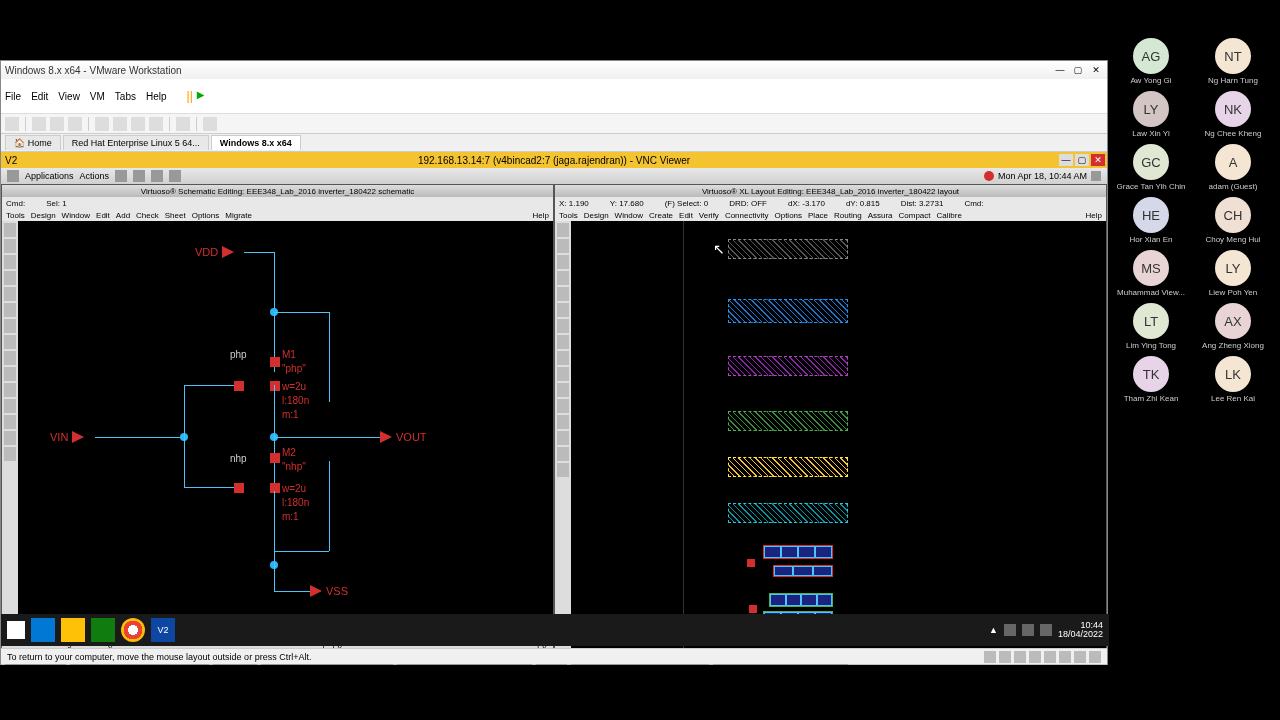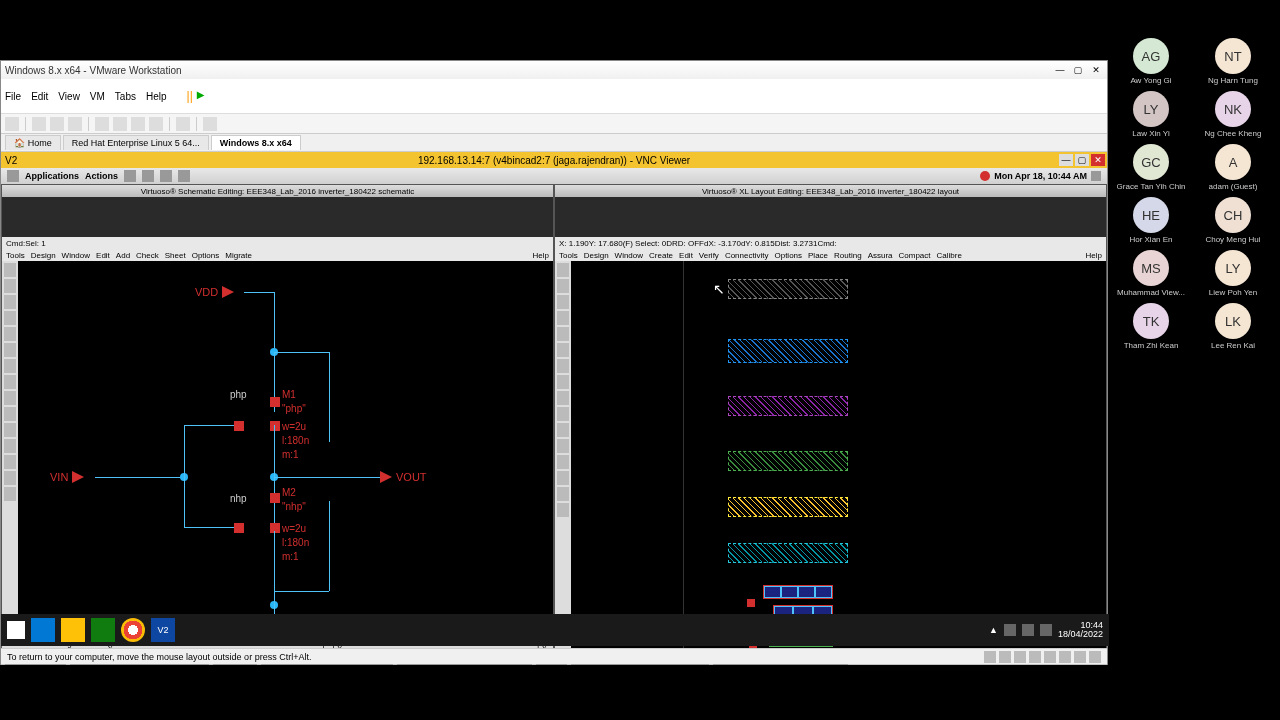--- a/index.html
+++ b/index.html
@@ -20,31 +20,31 @@
 .vmware-tabs .tab { padding: 2px 8px; background: #e8e8e8; border: 1px solid #ccc; border-bottom: none; cursor: pointer; }
 .vmware-tabs .tab.active { background: #fff; font-weight: bold; }
 
 
 .vnc-inner { position: relative; height: calc(100% - 90px); }
 .vnc-titlebar { background: #f4c430; height: 16px; display: flex; align-items: center; justify-content: center; font-size: 10px; position: relative; }
 .vnc-titlebar .right-controls { position: absolute; right: 2px; display: flex; gap: 2px; }
 .vnc-titlebar .right-controls span { width: 14px; height: 12px; background: #ddd; display: flex; align-items: center; justify-content: center; font-size: 9px; cursor: pointer; }
 .vnc-titlebar .right-controls .close { background: #d32f2f; color: #fff; }
 
-.linux-taskbar { background: linear-gradient(#e8e8e8, #d0d0d0); height: 14px; display: flex; align-items: center; justify-content: space-between; padding: 8px 6px; font-size: 9px; font-weight: bold; }
+.linux-taskbar { background: linear-gradient(#e8e8e8, #d0d0d0); height: 14px; display: flex; align-items: center; justify-content: space-between; padding: 8px 6px; font-size: 9px; }
 .linux-taskbar .left { display: flex; gap: 6px; align-items: center; }
 .linux-taskbar .left .icon { width: 12px; height: 12px; background: #999; }
 .linux-taskbar .right { display: flex; gap: 4px; align-items: center; }
 .linux-taskbar .right .icon { width: 10px; height: 10px; background: #999; }
 
 
 .eda-container { display: flex; height: calc(100% - 45px); background: #1a1a1a; }
 .schematic-panel, .layout-panel { flex: 1; display: flex; flex-direction: column; background: #2a2a2a; border: 1px solid #555; }
 .panel-titlebar { background: linear-gradient(#ddd, #bbb); height: 12px; display: flex; align-items: center; justify-content: center; font-size: 8px; position: relative; }
-.panel-coords { background: #e8e8e8; height: 12px; display: flex; align-items: center; padding: 0 4px; font-size: 8px; gap: 0; margin-top: 40px; }
+.panel-coords { background: #e8e8e8; height: 12px; display: flex; align-items: center; padding: 0 4px; font-size: 8px; gap: 21px; }
 .panel-menu { background: #e8e8e8; height: 12px; display: flex; align-items: center; padding: 0 4px; font-size: 8px; gap: 6px; }
 .panel-menu span { cursor: pointer; }
 .panel-canvas { flex: 1; background: #000; position: relative; overflow: hidden; }
 
 .schematic-left-tools { position: absolute; left: 0; top: 0; width: 16px; height: 100%; background: #ddd; display: flex; flex-direction: column; gap: 2px; padding: 2px; }
 .schematic-left-tools .tool { width: 12px; height: 14px; background: #bbb; cursor: pointer; }
 .layout-left-tools { position: absolute; left: 0; top: 0; width: 16px; height: 100%; background: #ddd; display: flex; flex-direction: column; gap: 2px; padding: 2px; }
 .layout-left-tools .tool { width: 12px; height: 14px; background: #bbb; cursor: pointer; }
 
 
@@ -163,20 +163,30 @@
         <div class="avatar c8">MS</div>
         <div class="participant-name">Muhammad View...</div>
       </div>
     <div class="participant">
         <div class="avatar c2">LY</div>
         <div class="participant-name">Liew Poh Yen</div>
       </div>
   </div>
   <div class="participant-row">
     <div class="participant">
+        <div class="avatar c5">LT</div>
+        <div class="participant-name">Lim Ying Tong</div>
+      </div>
+    <div class="participant">
+        <div class="avatar c8">AX</div>
+        <div class="participant-name">Ang Zheng Xiong</div>
+      </div>
+  </div>
+  <div class="participant-row">
+    <div class="participant">
         <div class="avatar c4">TK</div>
         <div class="participant-name">Tham Zhi Kean</div>
       </div>
     <div class="participant">
         <div class="avatar c2">LK</div>
         <div class="participant-name">Lee Ren Kai</div>
       </div>
   </div>
 </div>
 

